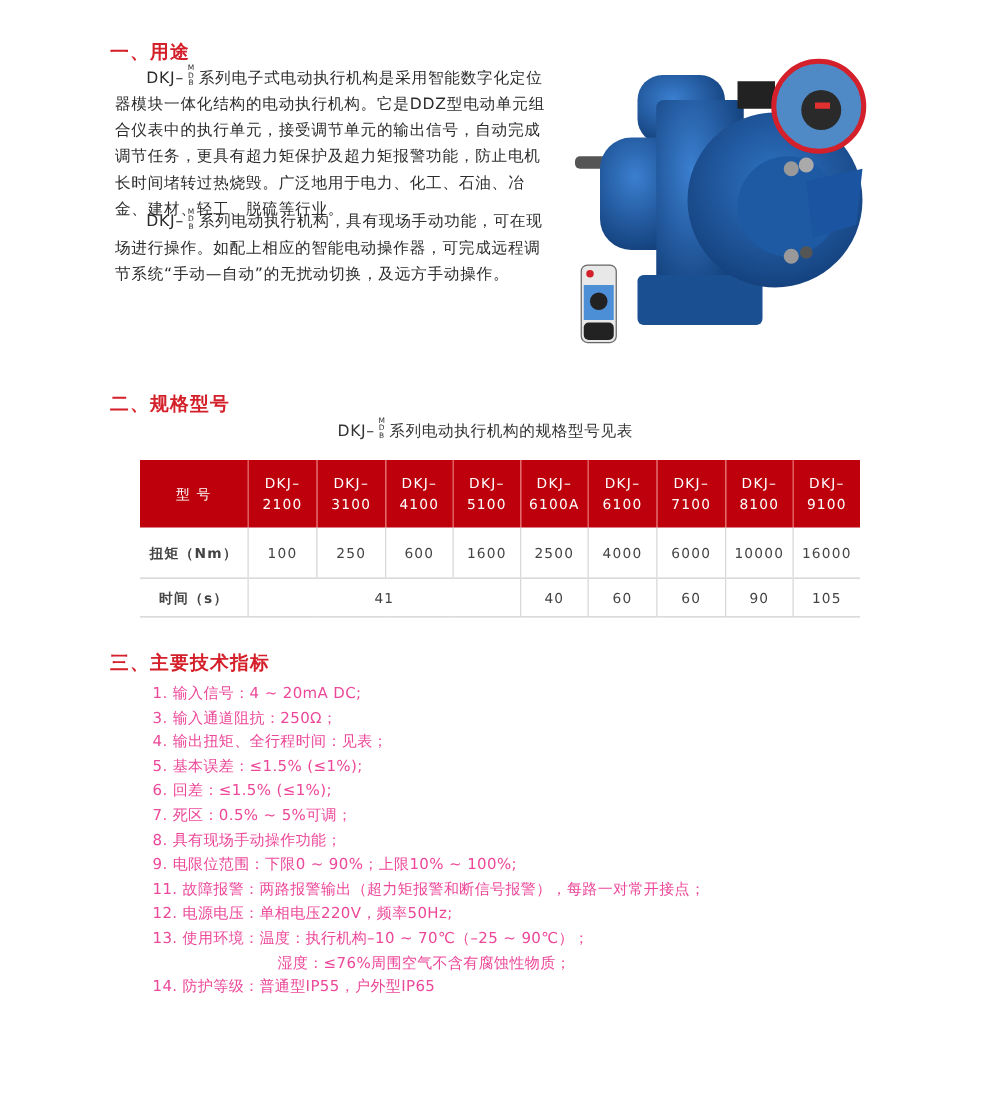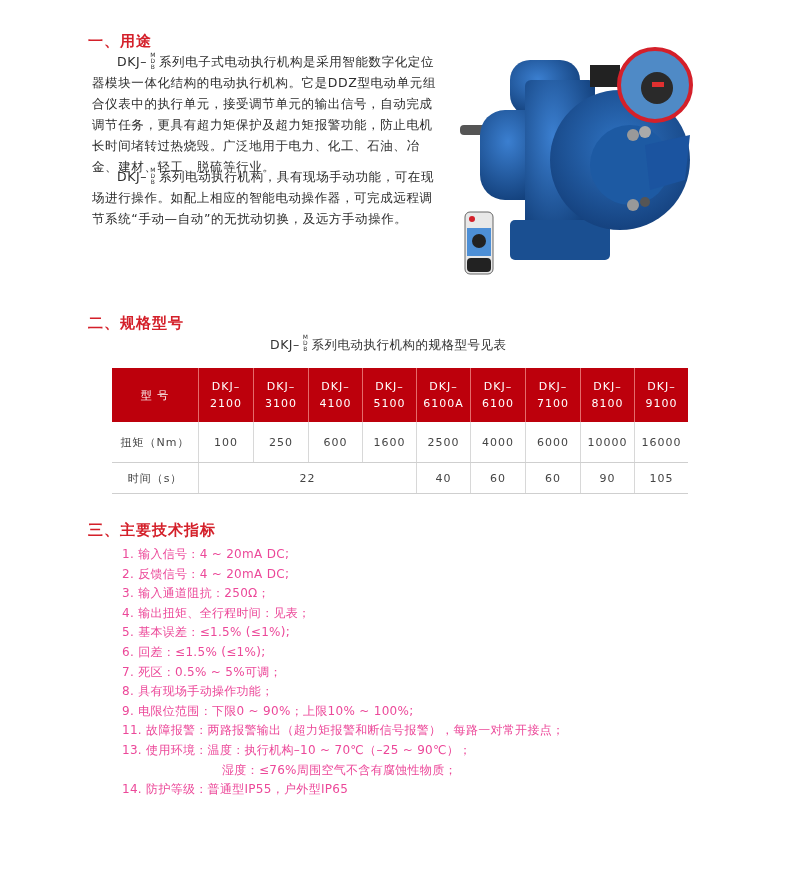--- a/index.html
+++ b/index.html
@@ -12,21 +12,21 @@
   .sub-stack { display:inline-flex; flex-direction:column; font-size:6px; line-height:6px; vertical-align:middle; margin:0 3px; text-align:center; position:relative; top:-2px; }
   
   .product { left:455px; top:40px; width:240px; height:240px; }
   
   table.spec { position:absolute; left:112px; top:368px; border-collapse:collapse; font-size:11px; color:#444; }
   table.spec td, table.spec th { text-align:center; padding:0; font-weight:normal; }
   table.spec thead th { background:#bd000c; color:#fff; height:54px; border-left:1px solid #e56b6b; letter-spacing:1px; line-height:17px; }
   table.spec thead th:first-child { border-left:none; }
   table.spec tbody td { height:40px; border-left:1px solid #d8d8d8; border-bottom:1px solid #cfcfcf; letter-spacing:1px; }
   table.spec tbody tr:last-child td { height:30px; }
-  table.spec tbody td:first-child { border-left:none; }
+  table.spec tbody td:first-child { border-left:none;font-weight:bold; }
   .tbl-caption { left:270px; top:336px; font-size:12.5px; color:#333; letter-spacing:0.5px; }
   .spec-list { left:122px; top:545px; font-size:12px; line-height:19.6px; color:#ec4899; letter-spacing:0.3px; }
   .spec-list div { white-space:nowrap; }
   .spec-list .cont { padding-left:100px; }
 </style>
 </head>
 <body>
 
 <div class="abs section-title" style="left:88px; top:32px;">一、用途</div>
 
@@ -120,39 +120,39 @@
       <td>600</td>
       <td>1600</td>
       <td>2500</td>
       <td>4000</td>
       <td>6000</td>
       <td>10000</td>
       <td>16000</td>
     </tr>
     <tr>
       <td>时间（s）</td>
-      <td colspan="4">22</td>
+      <td colspan="4">41</td>
       <td>40</td>
       <td>60</td>
       <td>60</td>
       <td>90</td>
       <td>105</td>
     </tr>
   </tbody>
 </table>
 
 <div class="abs section-title" style="left:88px; top:521px;">三、主要技术指标</div>
 
 <div class="abs spec-list">
   <div>1. 输入信号：4 ~ 20mA DC;</div>
-  <div>2. 反馈信号：4 ~ 20mA DC;</div>
   <div>3. 输入通道阻抗：250Ω；</div>
   <div>4. 输出扭矩、全行程时间：见表；</div>
   <div>5. 基本误差：≤1.5% (≤1%);</div>
   <div>6. 回差：≤1.5% (≤1%);</div>
   <div>7. 死区：0.5% ~ 5%可调；</div>
   <div>8. 具有现场手动操作功能；</div>
   <div>9. 电限位范围：下限0 ~ 90%；上限10% ~ 100%;</div>
   <div>11. 故障报警：两路报警输出（超力矩报警和断信号报警），每路一对常开接点；</div>
+  <div>12. 电源电压：单相电压220V，频率50Hz;</div>
   <div>13. 使用环境：温度：执行机构–10 ~ 70℃（–25 ~ 90℃）；</div>
   <div class="cont">湿度：≤76%周围空气不含有腐蚀性物质；</div>
   <div>14. 防护等级：普通型IP55，户外型IP65</div>
 </div>
 
 </body></html>

